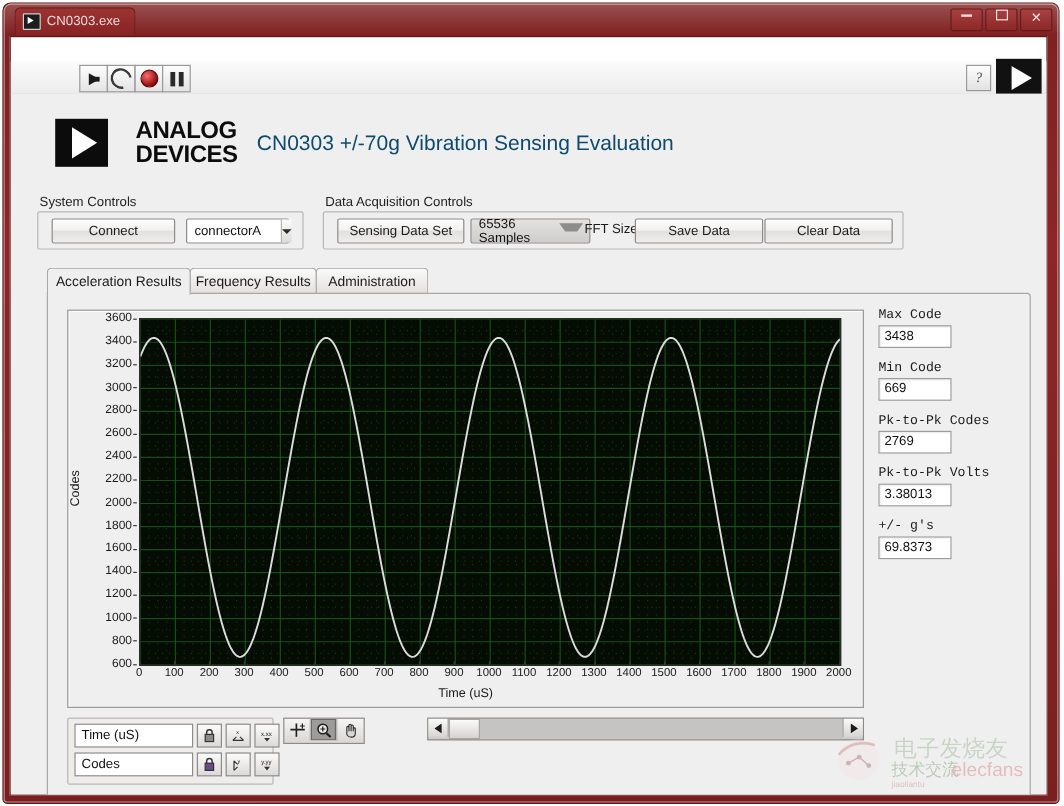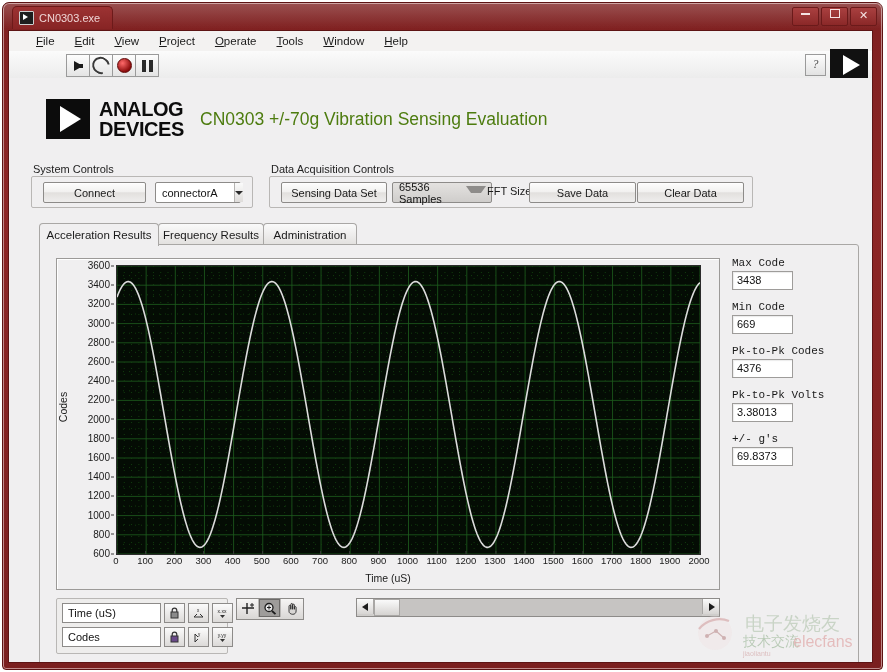--- a/index.html
+++ b/index.html
@@ -61,26 +61,26 @@
   .run-big{position:absolute;right:4px;top:-2px;width:38px;height:31px;background:#111;
     display:flex;align-items:center;justify-content:center;}
   .run-big:after{content:"";width:0;height:0;border-left:17px solid #ffffff;
     border-top:10px solid transparent;border-bottom:10px solid transparent;margin-left:4px;}
 
   
   .panel{position:absolute;left:0;top:47px;right:0;bottom:0;background:#f0eff0;overflow:hidden;}
 
   
   .hdr{position:absolute;left:22px;top:21px;display:flex;align-items:center;gap:16px;}
-  .ad-logo{display:flex;align-items:center;gap:9px;padding-left:15px;}
+  .ad-logo{display:flex;align-items:center;gap:23px;padding-left:15px;}
   .ad-tri{width:44px;height:40px;background:#0c0c0c;display:flex;align-items:center;justify-content:center;}
   .ad-tri:after{content:"";width:0;height:0;border-left:21px solid #fff;border-top:13px solid transparent;border-bottom:13px solid transparent;margin-left:5px;}
   .ad-words{line-height:1.0;}
   .ad-words div{font-weight:bold;font-size:20px;letter-spacing:-.4px;color:#0c0c0c;font-family:"Liberation Sans",sans-serif;}
-  .app-title{font-size:17.5px;color:#4d7c0f;white-space:nowrap;}
+  .app-title{font-size:17.5px;color:#0c4a6e;white-space:nowrap;}
 
   
   .grp-label{position:absolute;font-size:11px;color:#222;}
   .grp-box{position:absolute;border:1px solid #b9b7b5;background:#f0eff0;border-radius:2px;}
   .lv-btn{border:1px solid #8d8b89;border-radius:2px;
     background:linear-gradient(180deg,#fdfdfd 0%,#f2f1f0 45%,#e2e0de 52%,#efeeed 100%);
     font-size:11px;color:#1a1a1a;display:flex;align-items:center;justify-content:center;
     box-shadow:0 1px 0 rgba(255,255,255,.7) inset;cursor:default;}
   .lv-combo{border:1px solid #8d8b89;background:#ffffff;border-radius:2px;display:flex;align-items:center;gap:16px;}
   .lv-combo .cv{flex:1;font-size:11px;padding-left:6px;color:#111;}
@@ -164,30 +164,20 @@
     </div>
     <div class="wbtns">
       <div class="wbtn"><span class="mn"></span></div>
       <div class="wbtn"><span class="mx"></span></div>
       <div class="wbtn"><span>✕</span></div>
     </div>
   </div>
 
   <div class="client">
 
-    <div class="menubar">
-      <div class="menu"><u>F</u><span>ile</span></div>
-      <div class="menu"><u>E</u>dit</div>
-      <div class="menu"><u>V</u>iew</div>
-      <div class="menu"><u>P</u>roject</div>
-      <div class="menu"><u>O</u>perate</div>
-      <div class="menu"><u>T</u>ools</div>
-      <div class="menu"><u>W</u>indow</div>
-      <div class="menu"><u>H</u>elp</div>
-    </div>
 
     <div class="toolbar">
       <div class="tb-group">
         <div class="tb-btn">
             <span class="arrow-run"></span>
           </div>
         <div class="tb-btn">
             <span class="loop-ic"></span>
           </div>
         <div class="tb-btn">
@@ -413,21 +403,21 @@
             <div class="ro" style="left: 692px; top: 12px;">
               <div class="ro-lbl">Max Code</div>
               <div class="ro-box">3438</div>
             </div>
             <div class="ro" style="left: 692px; top: 56px;">
               <div class="ro-lbl">Min Code</div>
               <div class="ro-box">669</div>
             </div>
             <div class="ro" style="left: 692px; top: 100px;">
               <div class="ro-lbl">Pk-to-Pk Codes</div>
-              <div class="ro-box">4376</div>
+              <div class="ro-box">2769</div>
             </div>
             <div class="ro" style="left: 692px; top: 144px;">
               <div class="ro-lbl">Pk-to-Pk Volts</div>
               <div class="ro-box">3.38013</div>
             </div>
             <div class="ro" style="left: 692px; top: 188px;">
               <div class="ro-lbl">+/- g's</div>
               <div class="ro-box">69.8373</div>
             </div>
           </div>

